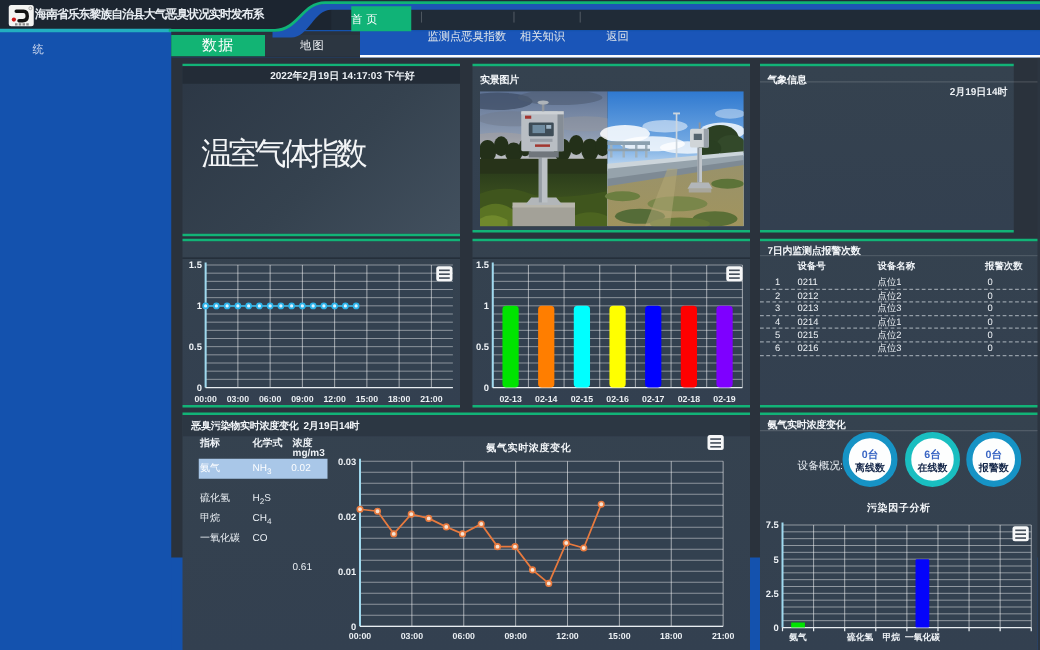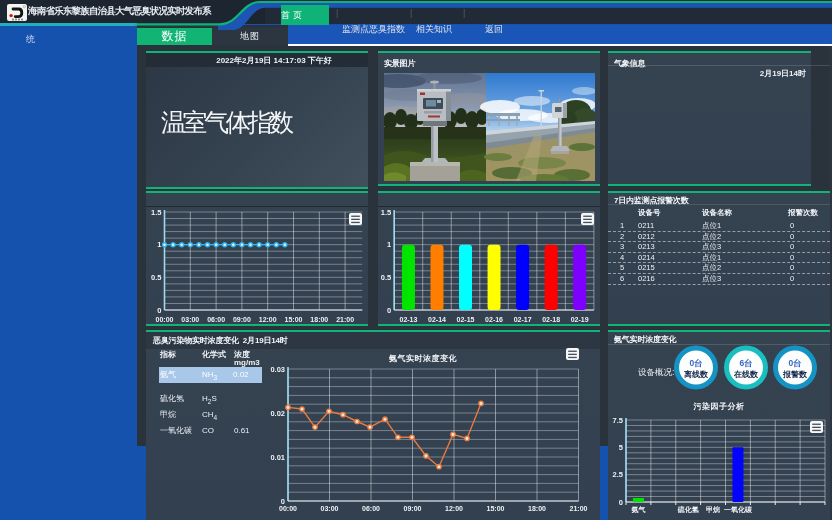--- a/index.html
+++ b/index.html
@@ -28,21 +28,21 @@
 #contentbg { left:137px; top:46px; width:695px; height:400px; background:#2a323c; }
 #rightstrip { left:830px; top:45px; width:2px; height:475px; background:#2c3540; }
 
 .panel { background:linear-gradient(180deg,#35424f,#334050); border-top:2px solid #12b377; border-bottom:2px solid #12b377; }
 .ptitle { font-size:8px; font-weight:bold; color:#f4f7fa; letter-spacing:-0.2px; white-space:nowrap; }
 .frow { position:relative; height:10.6px; line-height:10.6px; border-bottom:1px dashed rgba(230,235,240,0.55); }
 .frow .c0 { position:absolute; left:12px; } .frow .c1 { position:absolute; left:30px; }
 .frow .c2 { position:absolute; left:94px; } .frow .c3 { position:absolute; left:182px; }
 .grow { position:relative; height:16px; line-height:16px; color:#e9eef3; }
 .grow .g0 { position:absolute; left:14px; } .grow .g1 { position:absolute; left:56px; }
-.grow .g2 { position:absolute; left:88px; }
+.grow .g2 { position:absolute; left:88px;margin-top:23px; }
 sub { font-size:6.5px; }
 </style>
 </head>
 <body>
 <div class="abs" id="header"></div>
 <div class="abs" id="navzone"></div>
 <div class="abs" id="logo">
   <svg width="20" height="17" viewBox="0 0 20 17">
     <path d="M6 5 L11.8 5 Q14.8 5 14.8 9 Q14.8 12.6 11.2 12.6 L8.2 12.6" stroke="#141414" stroke-width="2.8" fill="none" stroke-linecap="round"></path>
     <circle cx="4.1" cy="11.6" r="1.7" fill="#cc1515"></circle>

